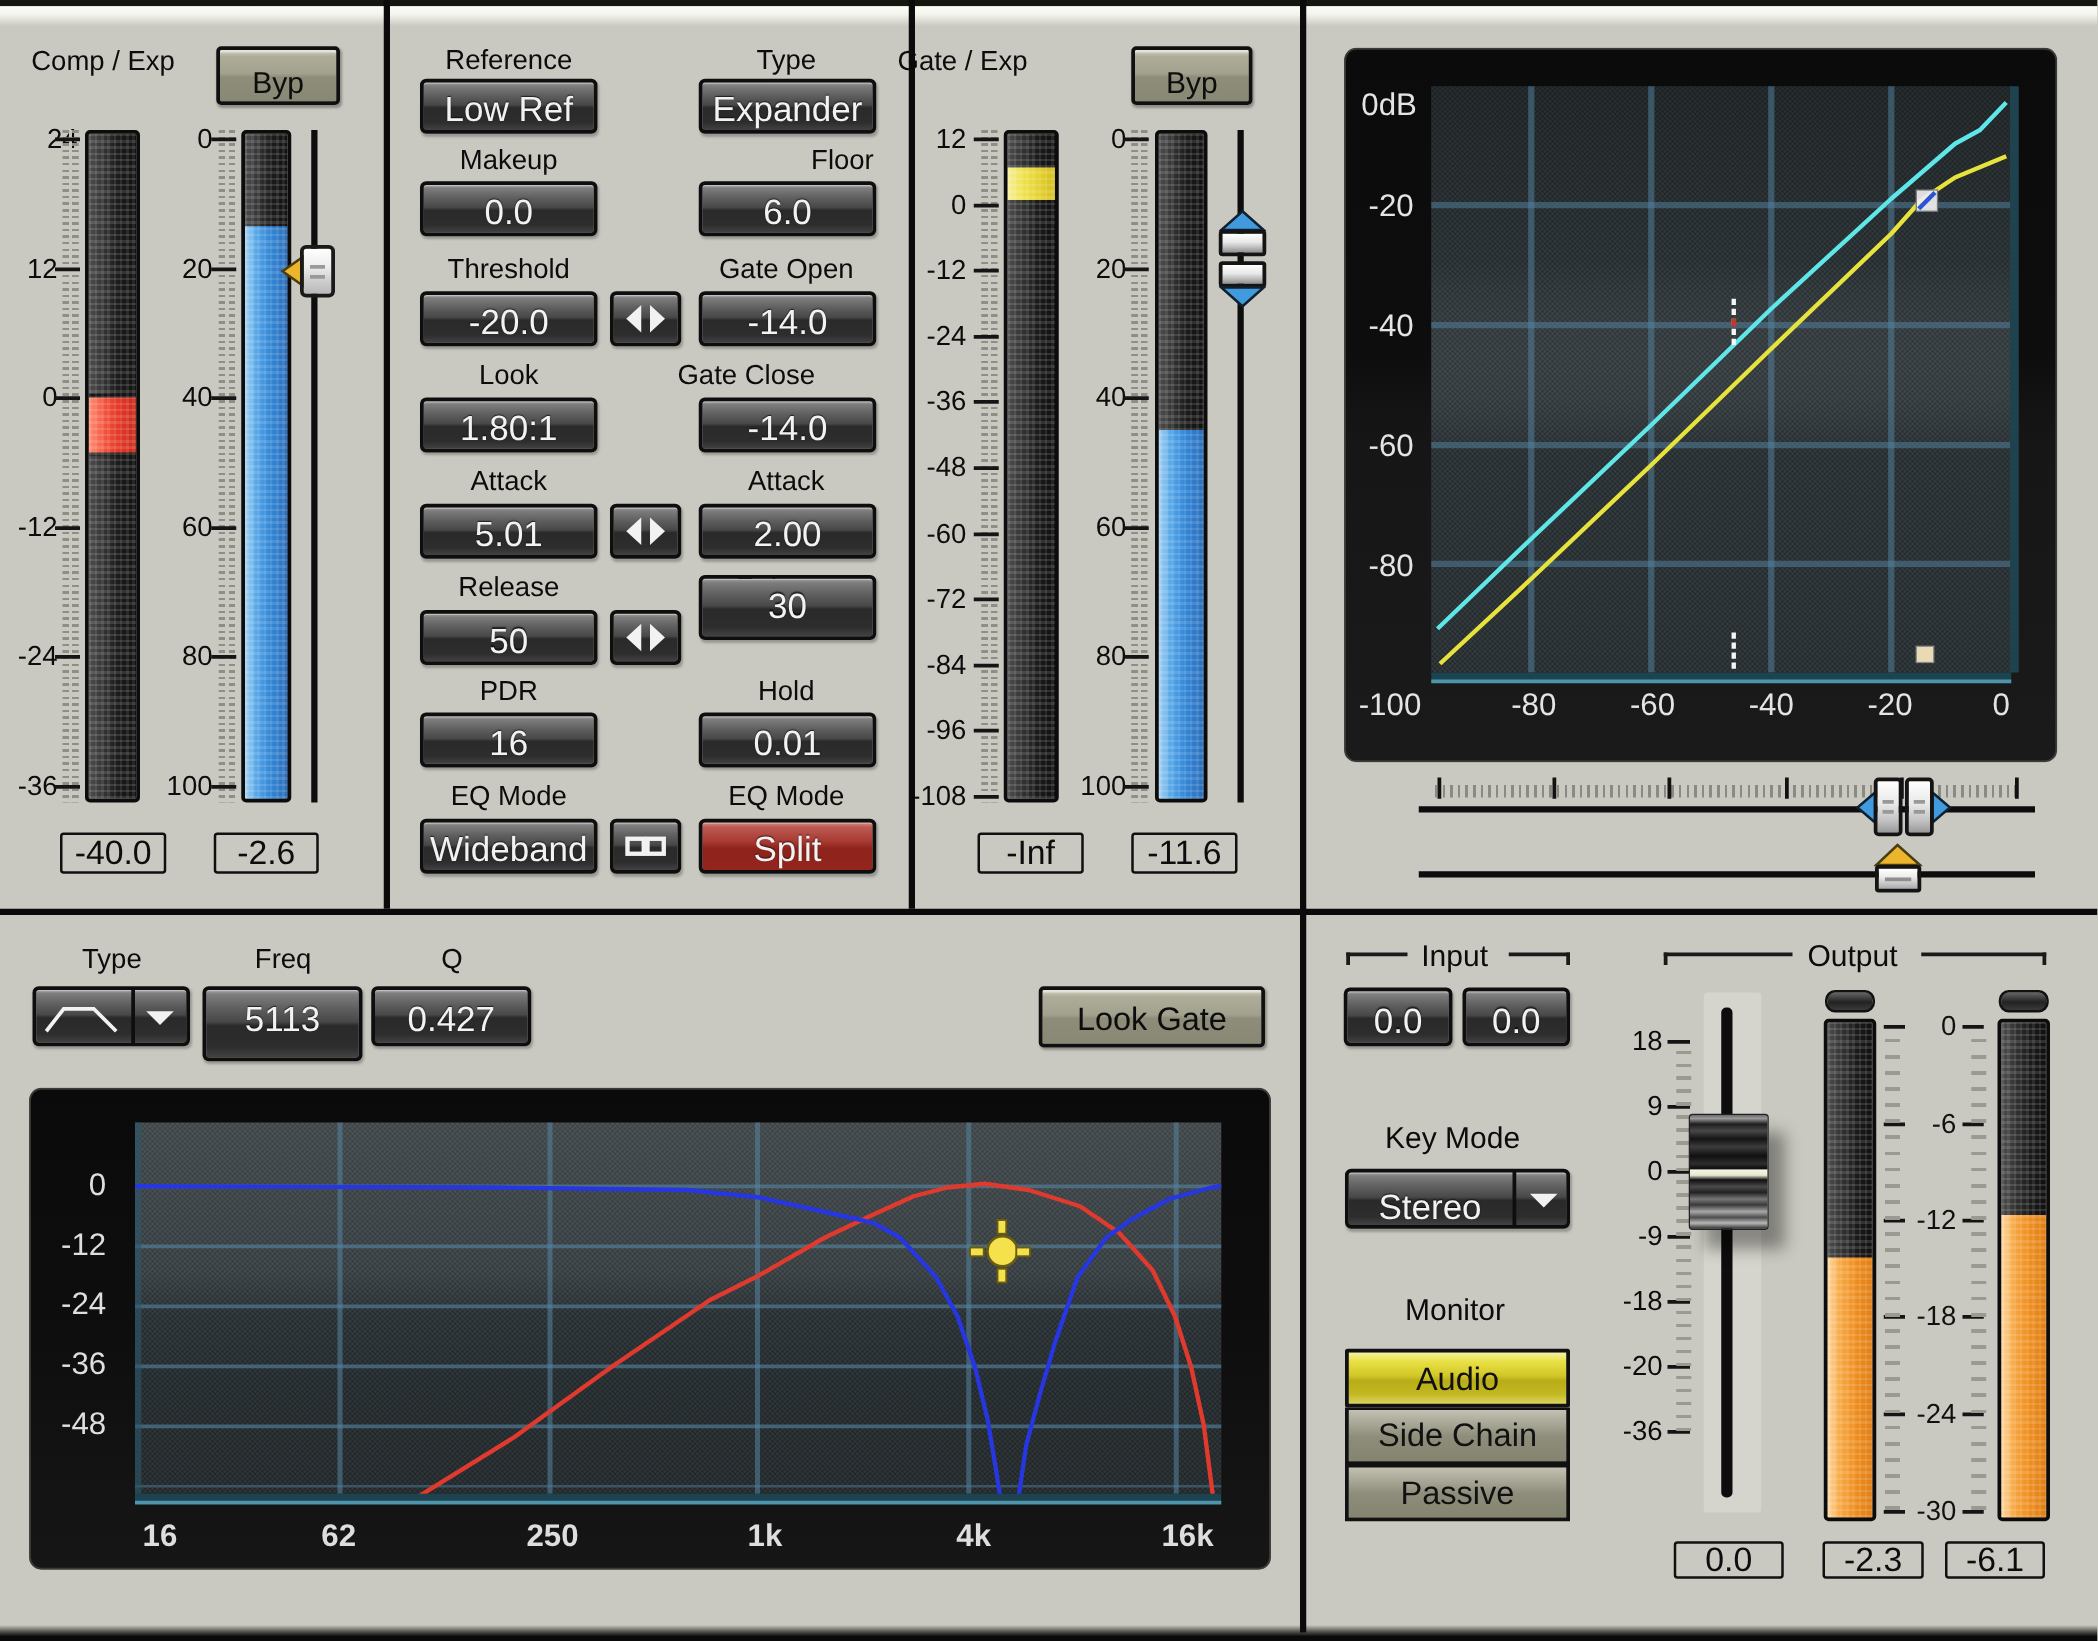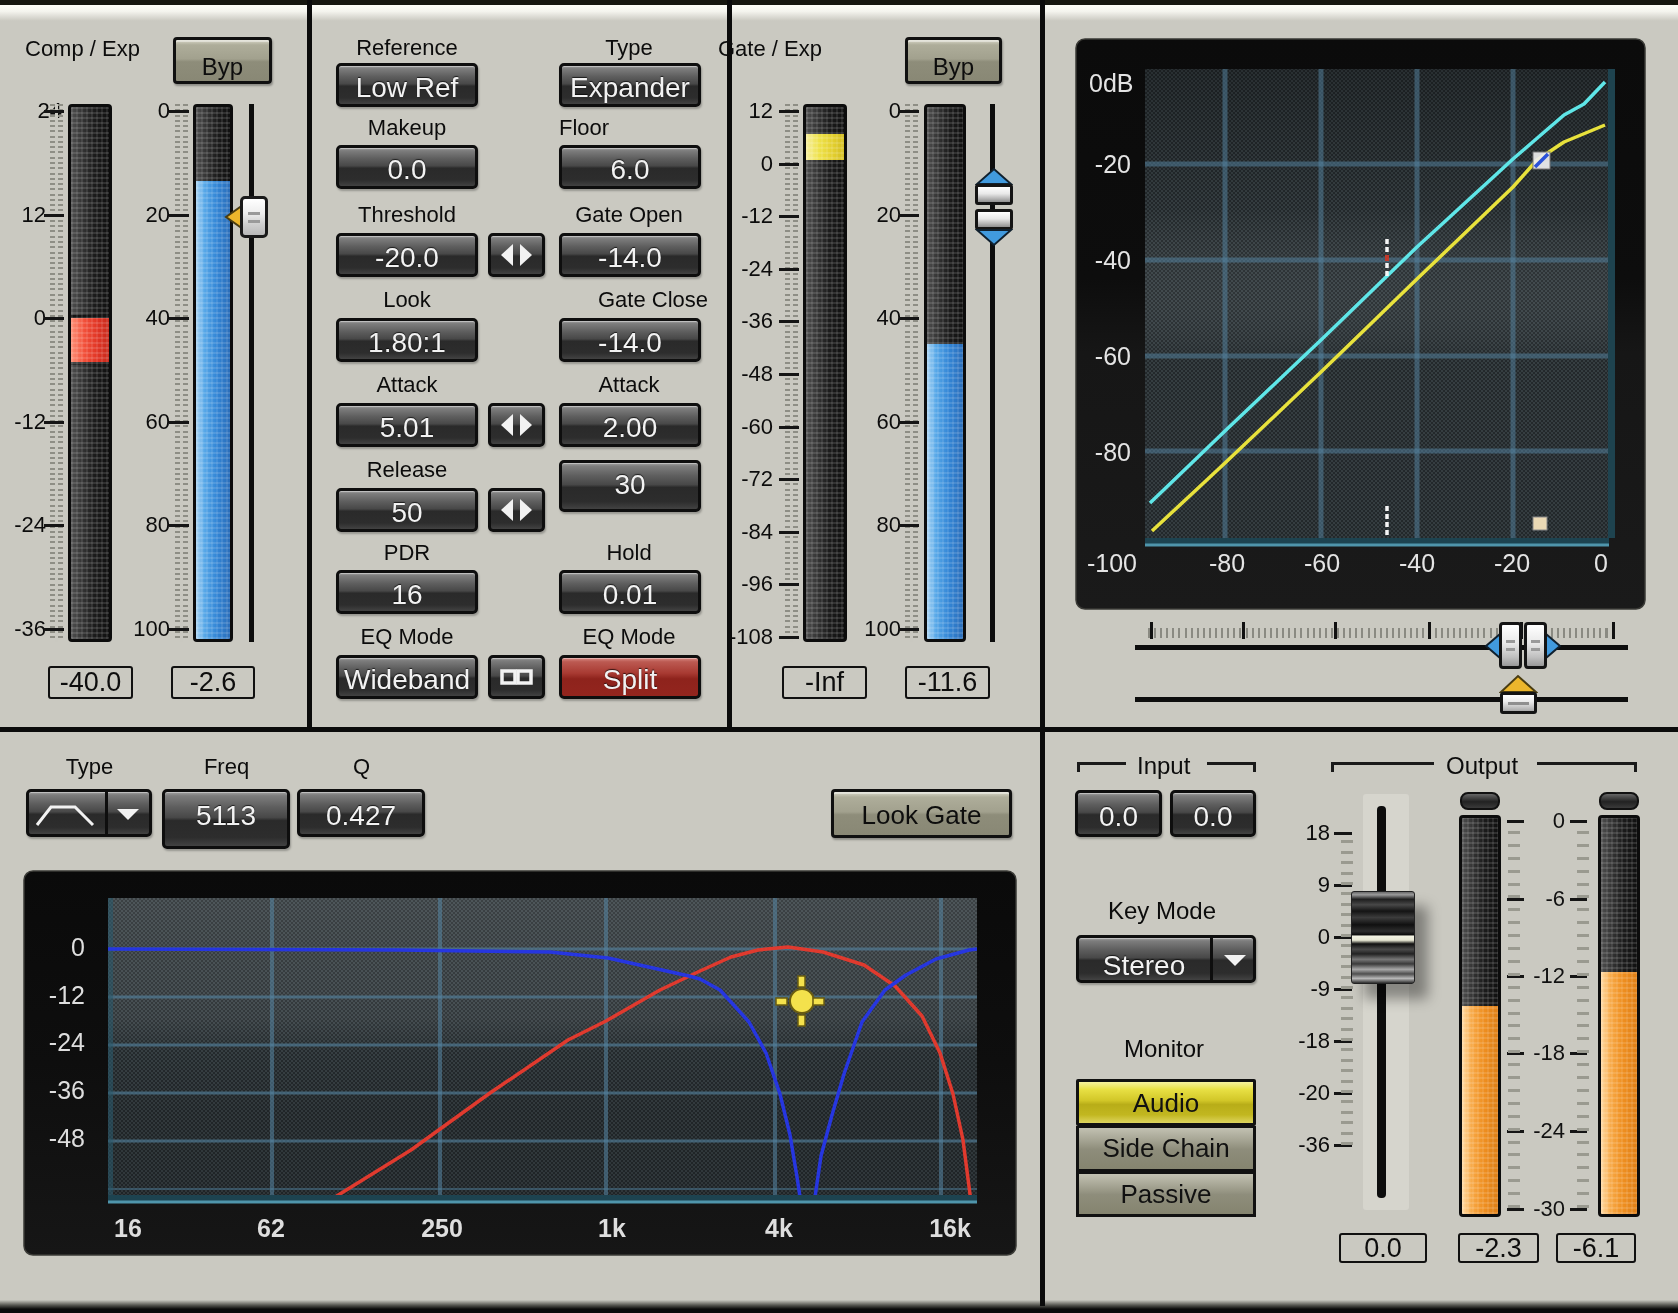--- a/index.html
+++ b/index.html
@@ -85,35 +85,35 @@
 <div class="abs" style="left:5px;top:13px;width:12px;height:3px;background:#9a9a9a"></div>
 <div class="abs" style="left:5px;top:21px;width:12px;height:3px;background:#9a9a9a"></div>
   </div>
 <div class="vbox" style="left:48px;top:666px;width:85px;height:33px;line-height:29px">-40.0</div>
 <div class="vbox" style="left:171px;top:666px;width:84px;height:33px;line-height:29px">-2.6</div>
 <div class="lbl" style="left:337px;top:35px;width:140px;text-align:center">Reference</div>
 <div class="lbl" style="left:559px;top:35px;width:140px;text-align:center">Type</div>
 <div class="btn" style="left:336px;top:63px;width:142px;height:44px;line-height:36px"><span>Low Ref</span></div>
 <div class="btn" style="left:559px;top:63px;width:142px;height:44px;line-height:36px"><span>Expander</span></div>
 <div class="lbl" style="left:337px;top:115px;width:140px;text-align:center">Makeup</div>
-<div class="lbl" style="left:559px;top:115px;width:140px;text-align:left">Floor</div>
+<div class="lbl" style="left:559px;top:115px;width:140px;text-align:right">Floor</div>
 <div class="btn" style="left:336px;top:145px;width:142px;height:44px;line-height:36px"><span>0.0</span></div>
 <div class="btn" style="left:559px;top:145px;width:142px;height:44px;line-height:36px"><span>6.0</span></div>
 <div class="lbl" style="left:337px;top:202px;width:140px;text-align:center">Threshold</div>
 <div class="lbl" style="left:559px;top:202px;width:140px;text-align:center">Gate Open</div>
 <div class="btn" style="left:336px;top:233px;width:142px;height:44px;line-height:36px"><span>-20.0</span></div>
 <div class="btn" style="left:559px;top:233px;width:142px;height:44px;line-height:36px"><span>-14.0</span></div>
 <div class="btn" style="left:488px;top:233px;width:57px;height:44px">
     <svg width="51" height="38" viewBox="0 0 51 38" style="position:absolute;left:0;top:0">
       <polygon points="22,8 22,30 10,19" fill="#f2f2f2"></polygon>
       <polygon points="29,8 29,30 41,19" fill="#f2f2f2"></polygon>
     </svg>
   </div>
 <div class="lbl" style="left:337px;top:287px;width:140px;text-align:center">Look</div>
-<div class="lbl" style="left:583px;top:287px;width:140px;text-align:center">Gate Close</div>
+<div class="lbl" style="left:527px;top:287px;width:140px;text-align:center">Gate Close</div>
 <div class="btn" style="left:336px;top:318px;width:142px;height:44px;line-height:36px"><span>1.80:1</span></div>
 <div class="btn" style="left:559px;top:318px;width:142px;height:44px;line-height:36px"><span>-14.0</span></div>
 <div class="lbl" style="left:337px;top:372px;width:140px;text-align:center">Attack</div>
 <div class="lbl" style="left:559px;top:372px;width:140px;text-align:center">Attack</div>
 <div class="btn" style="left:336px;top:403px;width:142px;height:44px;line-height:36px"><span>5.01</span></div>
 <div class="btn" style="left:559px;top:403px;width:142px;height:44px;line-height:36px"><span>2.00</span></div>
 <div class="btn" style="left:488px;top:403px;width:57px;height:44px">
     <svg width="51" height="38" viewBox="0 0 51 38" style="position:absolute;left:0;top:0">
       <polygon points="22,8 22,30 10,19" fill="#f2f2f2"></polygon>
       <polygon points="29,8 29,30 41,19" fill="#f2f2f2"></polygon>

